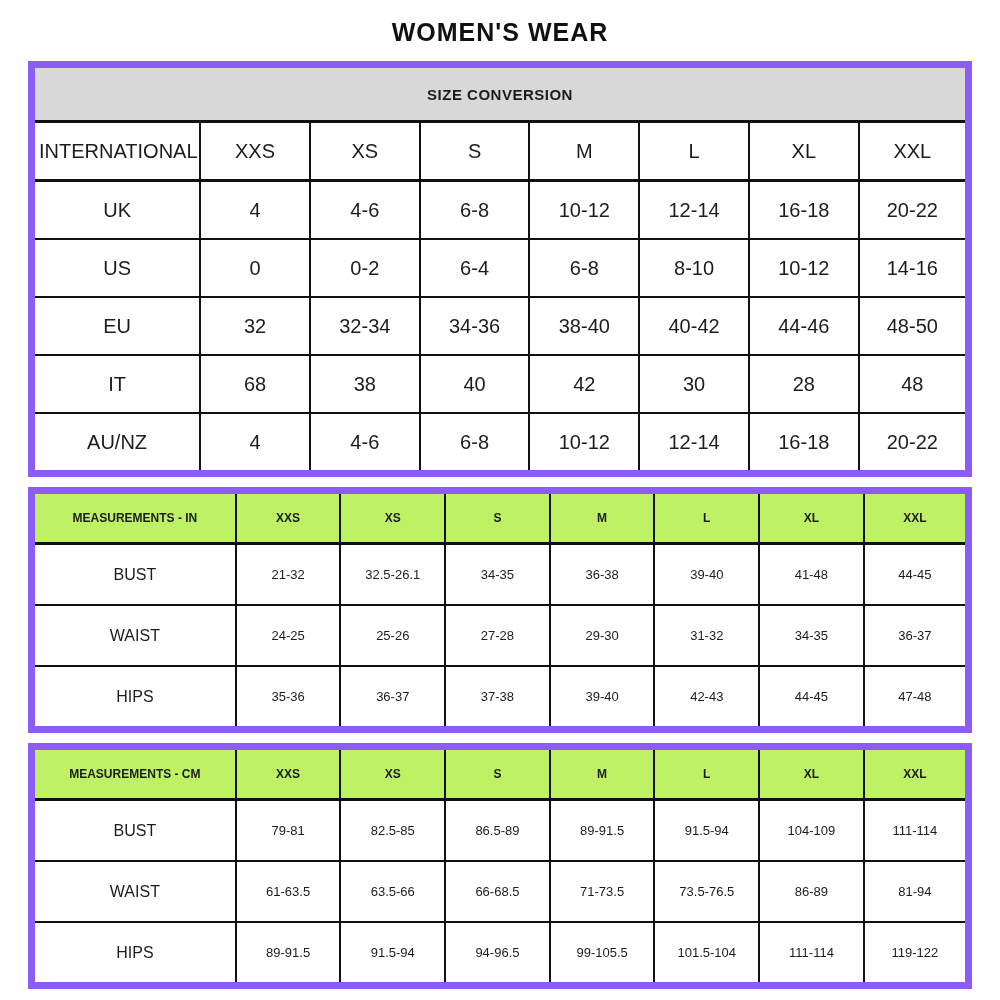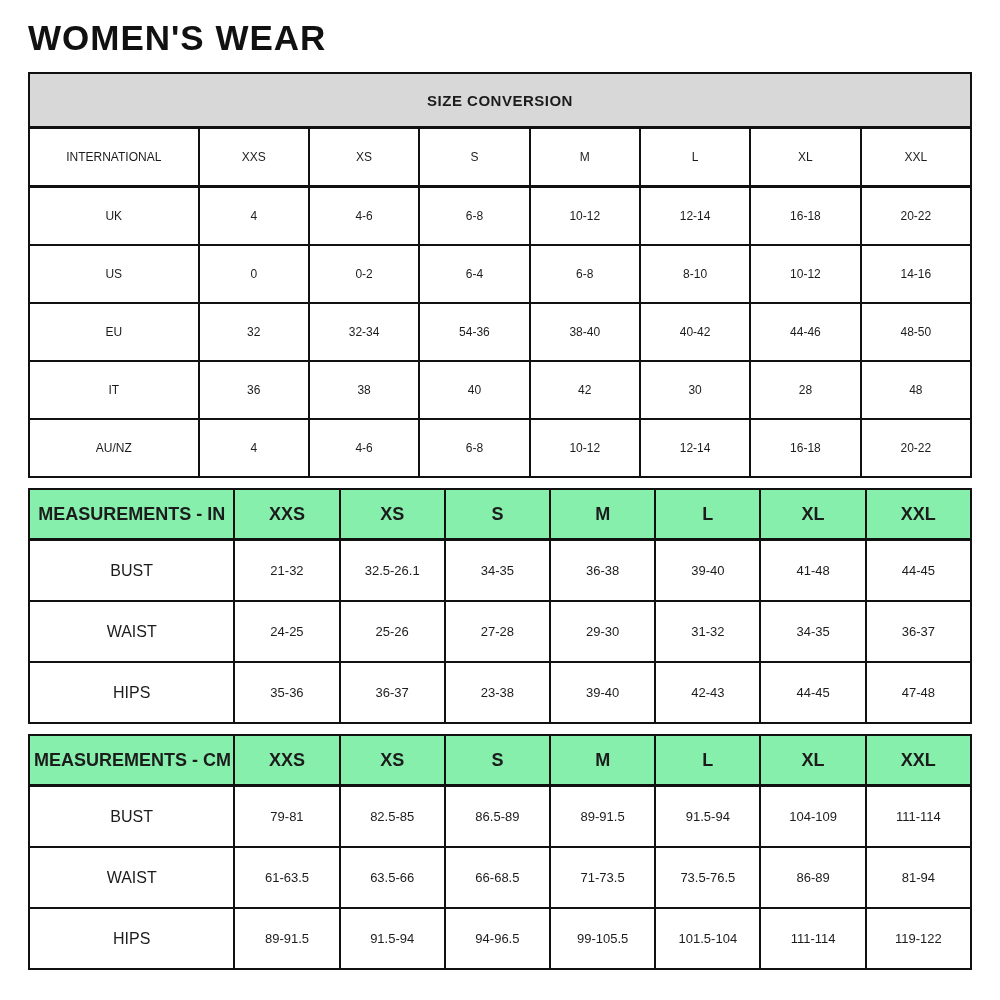--- a/index.html
+++ b/index.html
@@ -10,66 +10,66 @@
     color: #1c1c1c;
   }
   .page {
     width: 1000px;
     height: 1000px;
     box-sizing: border-box;
     padding: 12px 28px 14px 28px;
     background: #ffffff;
   }
   .page-title {
-    text-align: left;
-    font-size: 35px;
+    text-align: center;
+    font-size: 25px;
     font-weight: 700;
     letter-spacing: 1px;
     margin: 6px 0 14px 0;
     color: #111111;
   }
   table {
     width: 944px;
     border-collapse: collapse;
     table-layout: fixed;
-    border: 2px solid #8b5cf6;
+    border: 7px solid #8b5cf6;
   }
   td, th {
     border: 2px solid #111111;
     text-align: center;
     vertical-align: middle;
     padding: 0 4px;
     overflow: hidden;
     white-space: nowrap;
   }
   
   .size-table .table-banner {
     background: #d8d8d8;
     font-weight: 700;
     font-size: 15px;
     letter-spacing: 0.5px;
     height: 52px;
     border-bottom: 3px solid #111111;
   }
   .size-table td {
     height: 56px;
-    font-size: 12px;
+    font-size: 20px;
     font-weight: 400;
   }
   .size-table .cols-row td {
     border-bottom: 3px solid #111111;
   }
   
   .meas-table {
     margin-top: 10px;
   }
   .meas-table .head-row td {
-    background: #86efac;
+    background: #bef264;
     font-weight: 700;
-    font-size: 18px;
+    font-size: 12px;
     height: 48px;
     border-bottom: 3px solid #111111;
     margin-top: 44px;
   }
   .meas-table td {
     height: 59px;
   }
   .meas-table .row-label {
     font-size: 16px;
     font-weight: 400;
@@ -134,29 +134,29 @@
         <td>6-4</td>
         <td>6-8</td>
         <td>8-10</td>
         <td>10-12</td>
         <td>14-16</td>
       </tr>
       <tr>
         <td>EU</td>
         <td>32</td>
         <td>32-34</td>
-        <td>54-36</td>
+        <td>34-36</td>
         <td>38-40</td>
         <td>40-42</td>
         <td>44-46</td>
         <td>48-50</td>
       </tr>
       <tr>
         <td>IT</td>
-        <td>36</td>
+        <td>68</td>
         <td>38</td>
         <td>40</td>
         <td>42</td>
         <td>30</td>
         <td>28</td>
         <td>48</td>
       </tr>
       <tr>
         <td>AU/NZ</td>
         <td>4</td>
@@ -209,21 +209,21 @@
         <td class="val">27-28</td>
         <td class="val">29-30</td>
         <td class="val">31-32</td>
         <td class="val">34-35</td>
         <td class="val">36-37</td>
       </tr>
       <tr>
         <td class="row-label">HIPS</td>
         <td class="val">35-36</td>
         <td class="val">36-37</td>
-        <td class="val">23-38</td>
+        <td class="val">37-38</td>
         <td class="val">39-40</td>
         <td class="val">42-43</td>
         <td class="val">44-45</td>
         <td class="val">47-48</td>
       </tr>
     </tbody>
   </table>
 
   <table class="meas-table">
     <colgroup>

